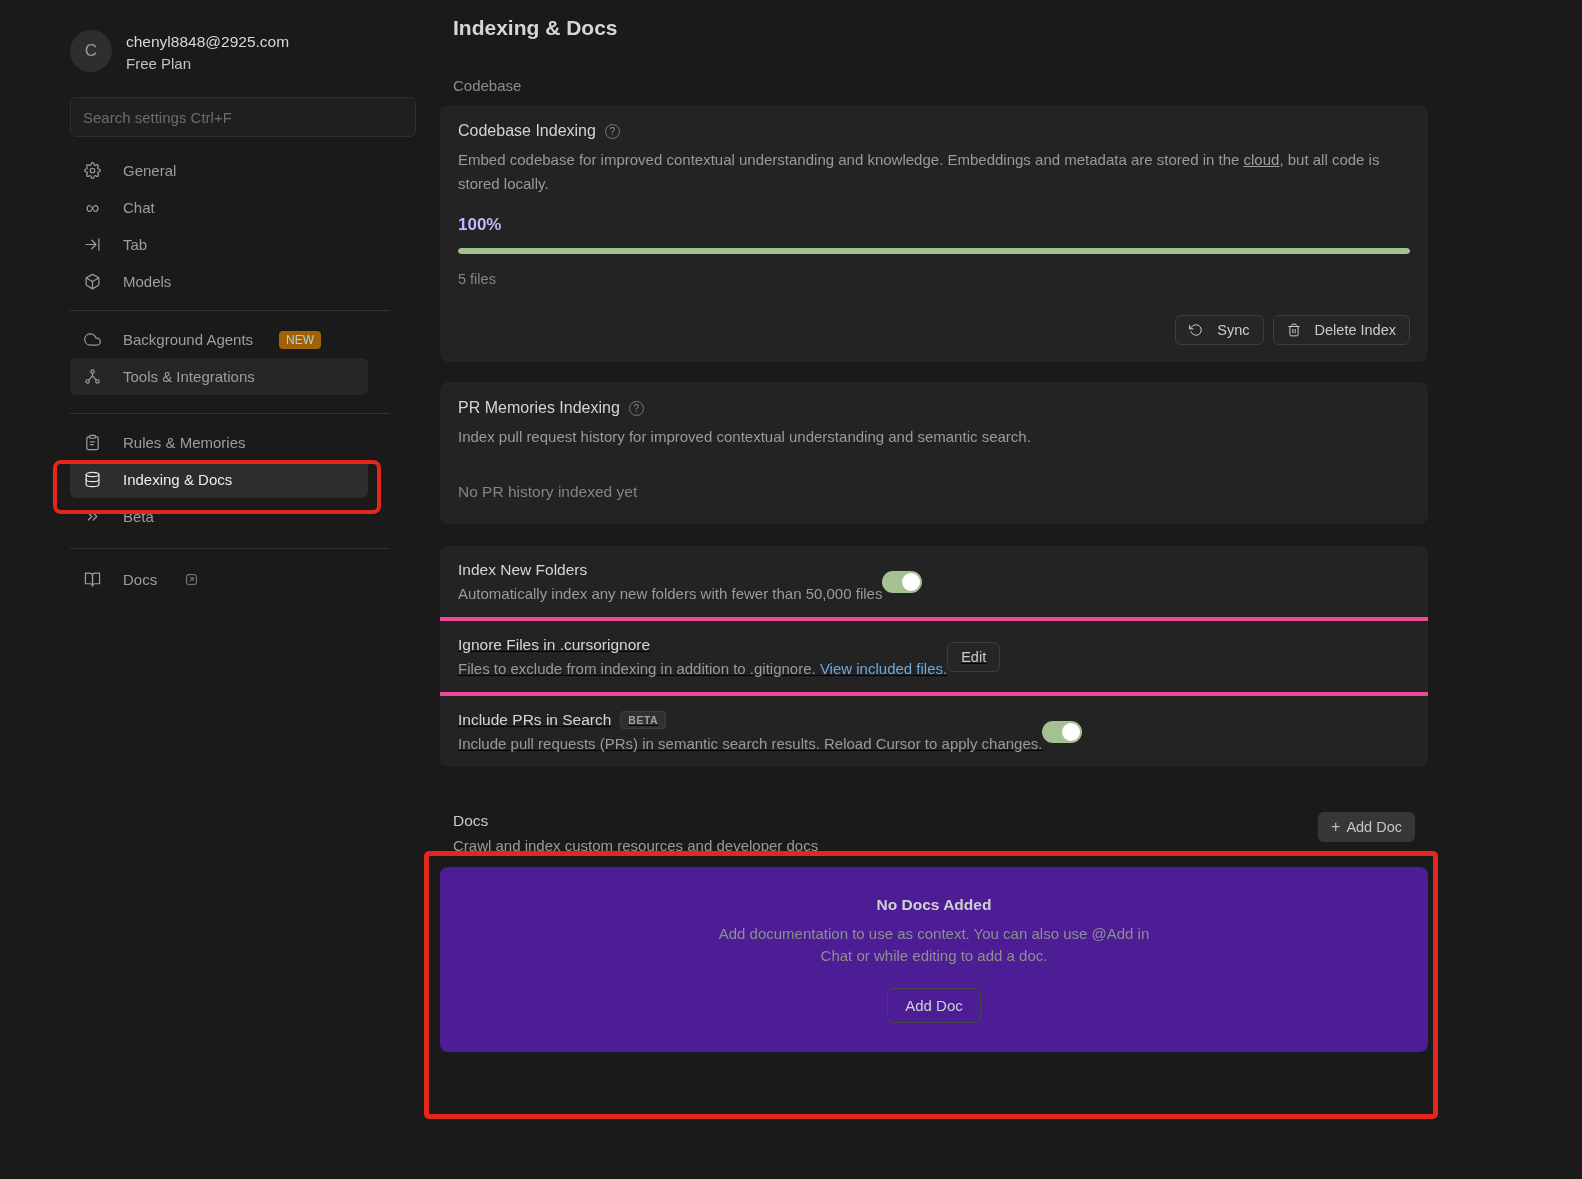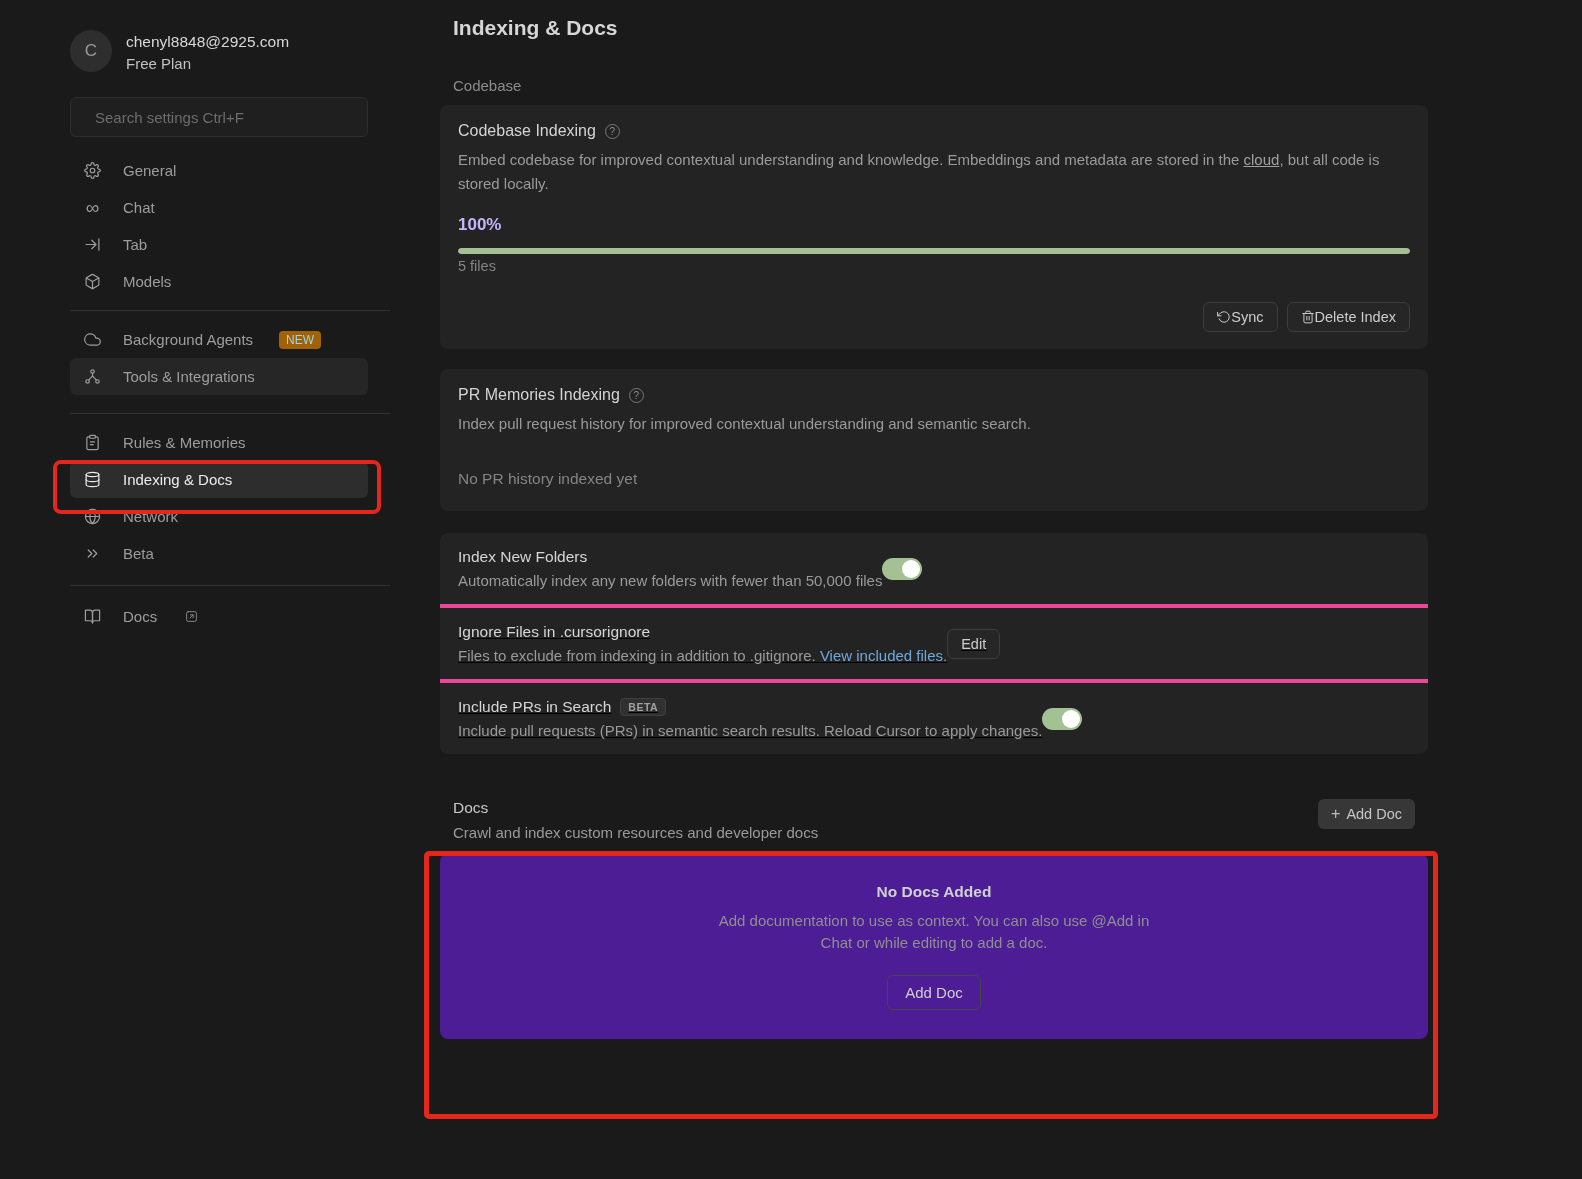--- a/index.html
+++ b/index.html
@@ -7,22 +7,22 @@
               font-family:"Liberation Sans", sans-serif; }
   .icn { stroke:currentColor; fill:none; stroke-width:1.7; stroke-linecap:round; stroke-linejoin:round; }
 
   
   .sidebar { position:absolute; left:70px; top:30px; width:320px; color:#9d9d9d; }
   .user-row { display:flex; align-items:center; gap:14px; }
   .avatar { width:42px; height:42px; border-radius:50%; background:#2e2e2e; color:#9a9a9a;
             display:flex; align-items:center; justify-content:center; font-size:17px; }
   .user-email { color:#d8d8d8; font-size:15.5px; line-height:1.55; }
   .user-plan  { color:#c2c2c2; font-size:15px; }
-  .search-box { margin-top:25px; width:298px; height:40px; background:#1f1f1f;
-                border:1px solid #2e2e2e; border-radius:6px; padding:0 24px;
+  .search-box { margin-top:25px; width:346px; height:40px; background:#1f1f1f;
+                border:1px solid #2e2e2e; border-radius:6px; padding:0 12px;
                 color:#c9c9c9; font-size:15px; outline:none; }
   .search-box::placeholder { color:#6c6c6c; }
   .nav { margin-top:15px; }
   .nav-item { display:flex; align-items:center; gap:22px; height:37px; width:298px;
               padding:0 14px; border-radius:6px; font-size:15px; color:#9d9d9d; cursor:pointer; }
   .nav-item .ic { width:17px; height:17px; display:flex; align-items:center; justify-content:center; flex:0 0 17px; }
   .nav-item.hl { background:#262626; }
   .nav-item.active { background:#2d2d2d; color:#ececec; }
   .nav-div { border-top:1px solid #323232; width:320px; }
   .d1 { margin:10px 0 10px 0; }
@@ -43,23 +43,23 @@
   .card-title { font-size:16px; color:#d4d4d4; }
   .help { width:15px; height:15px; border:1.2px solid #787878; border-radius:50%;
           color:#8d8d8d; font-size:10px; display:inline-flex; align-items:center;
           justify-content:center; cursor:pointer; }
   .card-desc { margin-top:8px; font-size:15px; color:#9a9a9a; line-height:1.6; max-width:930px; }
   .lnk-underline { color:#a0a0a0; text-decoration:underline; cursor:pointer; }
   .lnk-blue { color:#6fa8dc; cursor:pointer; text-decoration:none; }
   .pct { margin-top:19px; font-size:17px; font-weight:700; color:#c4b5fd; }
   .bar-track { margin-top:13px; height:6px; border-radius:3px; background:#2e2e2e; overflow:hidden; }
   .bar-fill { height:100%; border-radius:3px; background:#a4c194; }
-  .files { margin-top:4px; font-size:14.5px; color:#848484; }
+  .files { margin-top:17px; font-size:14.5px; color:#848484; }
   .card-footer { margin-top:28px; display:flex; justify-content:flex-end; gap:9px; }
-  .btn { display:inline-flex; align-items:center; gap:0; background:#262626;
+  .btn { display:inline-flex; align-items:center; gap:14px; background:#262626;
          border:1px solid #3d3d3d; border-radius:6px; color:#cccccc; font-size:14.5px;
          padding:6px 13px; cursor:pointer; font-family:inherit; }
   .btn .bic { width:14px; height:14px; display:flex; }
   .card2 { margin-top:20px; }
   .empty-line { margin-top:34px; font-size:15.5px; color:#848484; padding-bottom:6px; }
   .card3 { margin-top:22px; padding:0; }
   .srow { display:flex; align-items:center; padding:15px 18px; }
   .srow + .srow { border-top:4px solid #ec4899;text-decoration:underline; }
   .srow-title { font-size:15.5px; color:#d6d6d6; display:flex; align-items:center; gap:9px; }
   .srow-desc { margin-top:6px; font-size:15px; color:#9a9a9a; }
@@ -186,30 +186,20 @@
       <span class="ic">
         <svg class="icn" width="17" height="17" viewBox="0 0 24 24">
             <ellipse cx="12" cy="5" rx="9" ry="3"></ellipse>
             <path d="M21 12c0 1.66-4 3-9 3s-9-1.34-9-3"></path>
             <path d="M3 5v14c0 1.66 4 3 9 3s9-1.34 9-3V5"></path>
           </svg>
       </span>
       <span>Indexing &amp; Docs</span>
     </div>
 
-    <div class="nav-item">
-      <span class="ic">
-        <svg class="icn" width="17" height="17" viewBox="0 0 24 24">
-            <circle cx="12" cy="12" r="10"></circle>
-            <path d="M2 12h20"></path>
-            <path d="M12 2a15.3 15.3 0 0 1 4 10 15.3 15.3 0 0 1-4 10 15.3 15.3 0 0 1-4-10 15.3 15.3 0 0 1 4-10z"></path>
-          </svg>
-      </span>
-      <span>Network</span>
-    </div>
 
     <div class="nav-item">
       <span class="ic">
         <svg class="icn" width="17" height="17" viewBox="0 0 24 24">
             <polyline points="13 17 18 12 13 7"></polyline>
             <polyline points="6 17 11 12 6 7"></polyline>
           </svg>
       </span>
       <span>Beta</span>
     </div>

